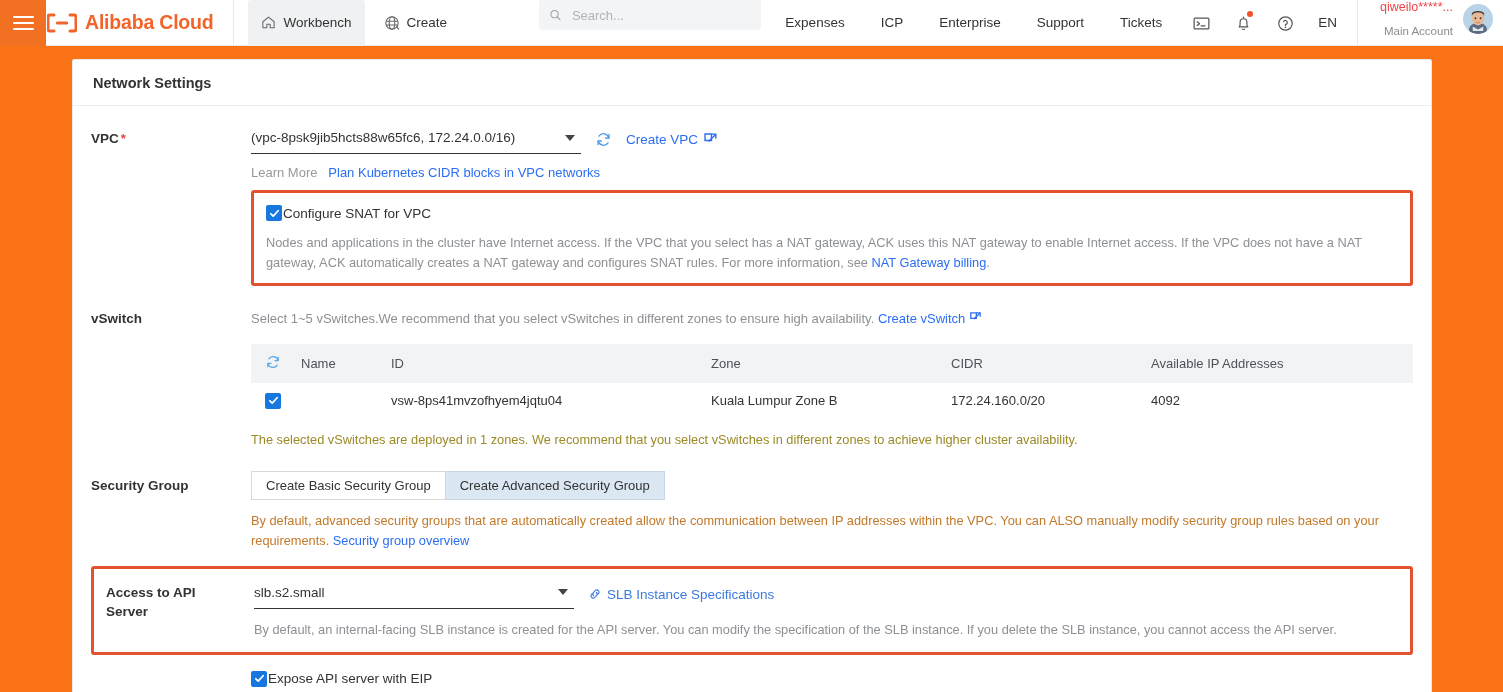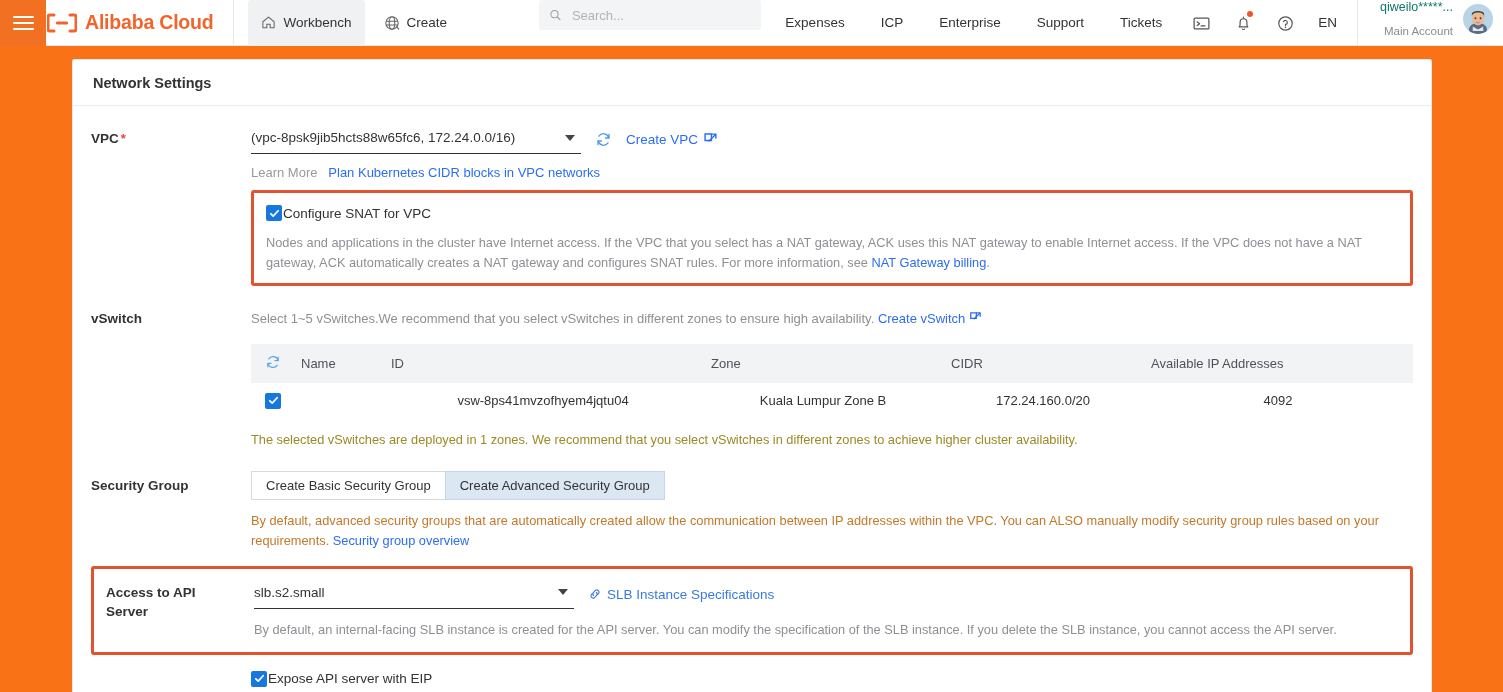--- a/index.html
+++ b/index.html
@@ -151,21 +151,21 @@
   }
   .acct-sep { width:1px; align-self: stretch; background:#e8e8e8; margin: 0 0 0 0; }
   .account {
     display: flex;
     align-items: center;
     gap: 10px;
     padding: 0 10px 0 14px;
     cursor: pointer;
   }
   .acct-names { display:flex; flex-direction: column; align-items: flex-end; line-height: 1.25; }
-  .acct-name { font-size: 12.5px; color: #0f766e; white-space: nowrap; }
+  .acct-name { font-size: 12.5px; color: #ef4444; white-space: nowrap; }
   .acct-sub { font-size: 11.5px; color: #8c8c8c; white-space: nowrap; margin-top: 8px; }
   .avatar {
     width: 30px; height: 30px; border-radius: 50%;
     overflow: hidden; flex: 0 0 auto; background:#cfe2ef;
   }
 
   
   .page {
     position: relative;
     width: 1503px;
@@ -279,21 +279,20 @@
     text-align: left;
     padding: 10px 8px;
     height: 36px;
   }
   .tbl tbody td {
     font-size: 13px;
     color: #333;
     padding: 10px 8px;
     background: #fff;
     height: 36px;
-    text-align: center;
   }
   .th-cb { width: 42px; padding-left: 14px !important; }
   .td-cb { width: 42px; padding-left: 14px !important; }
   .col-name { width: 90px; }
   .col-id   { width: 320px; }
   .col-zone { width: 240px; }
   .col-cidr { width: 200px; }
   .warn {
     font-size: 12.8px;
     color: #9b8a26;

